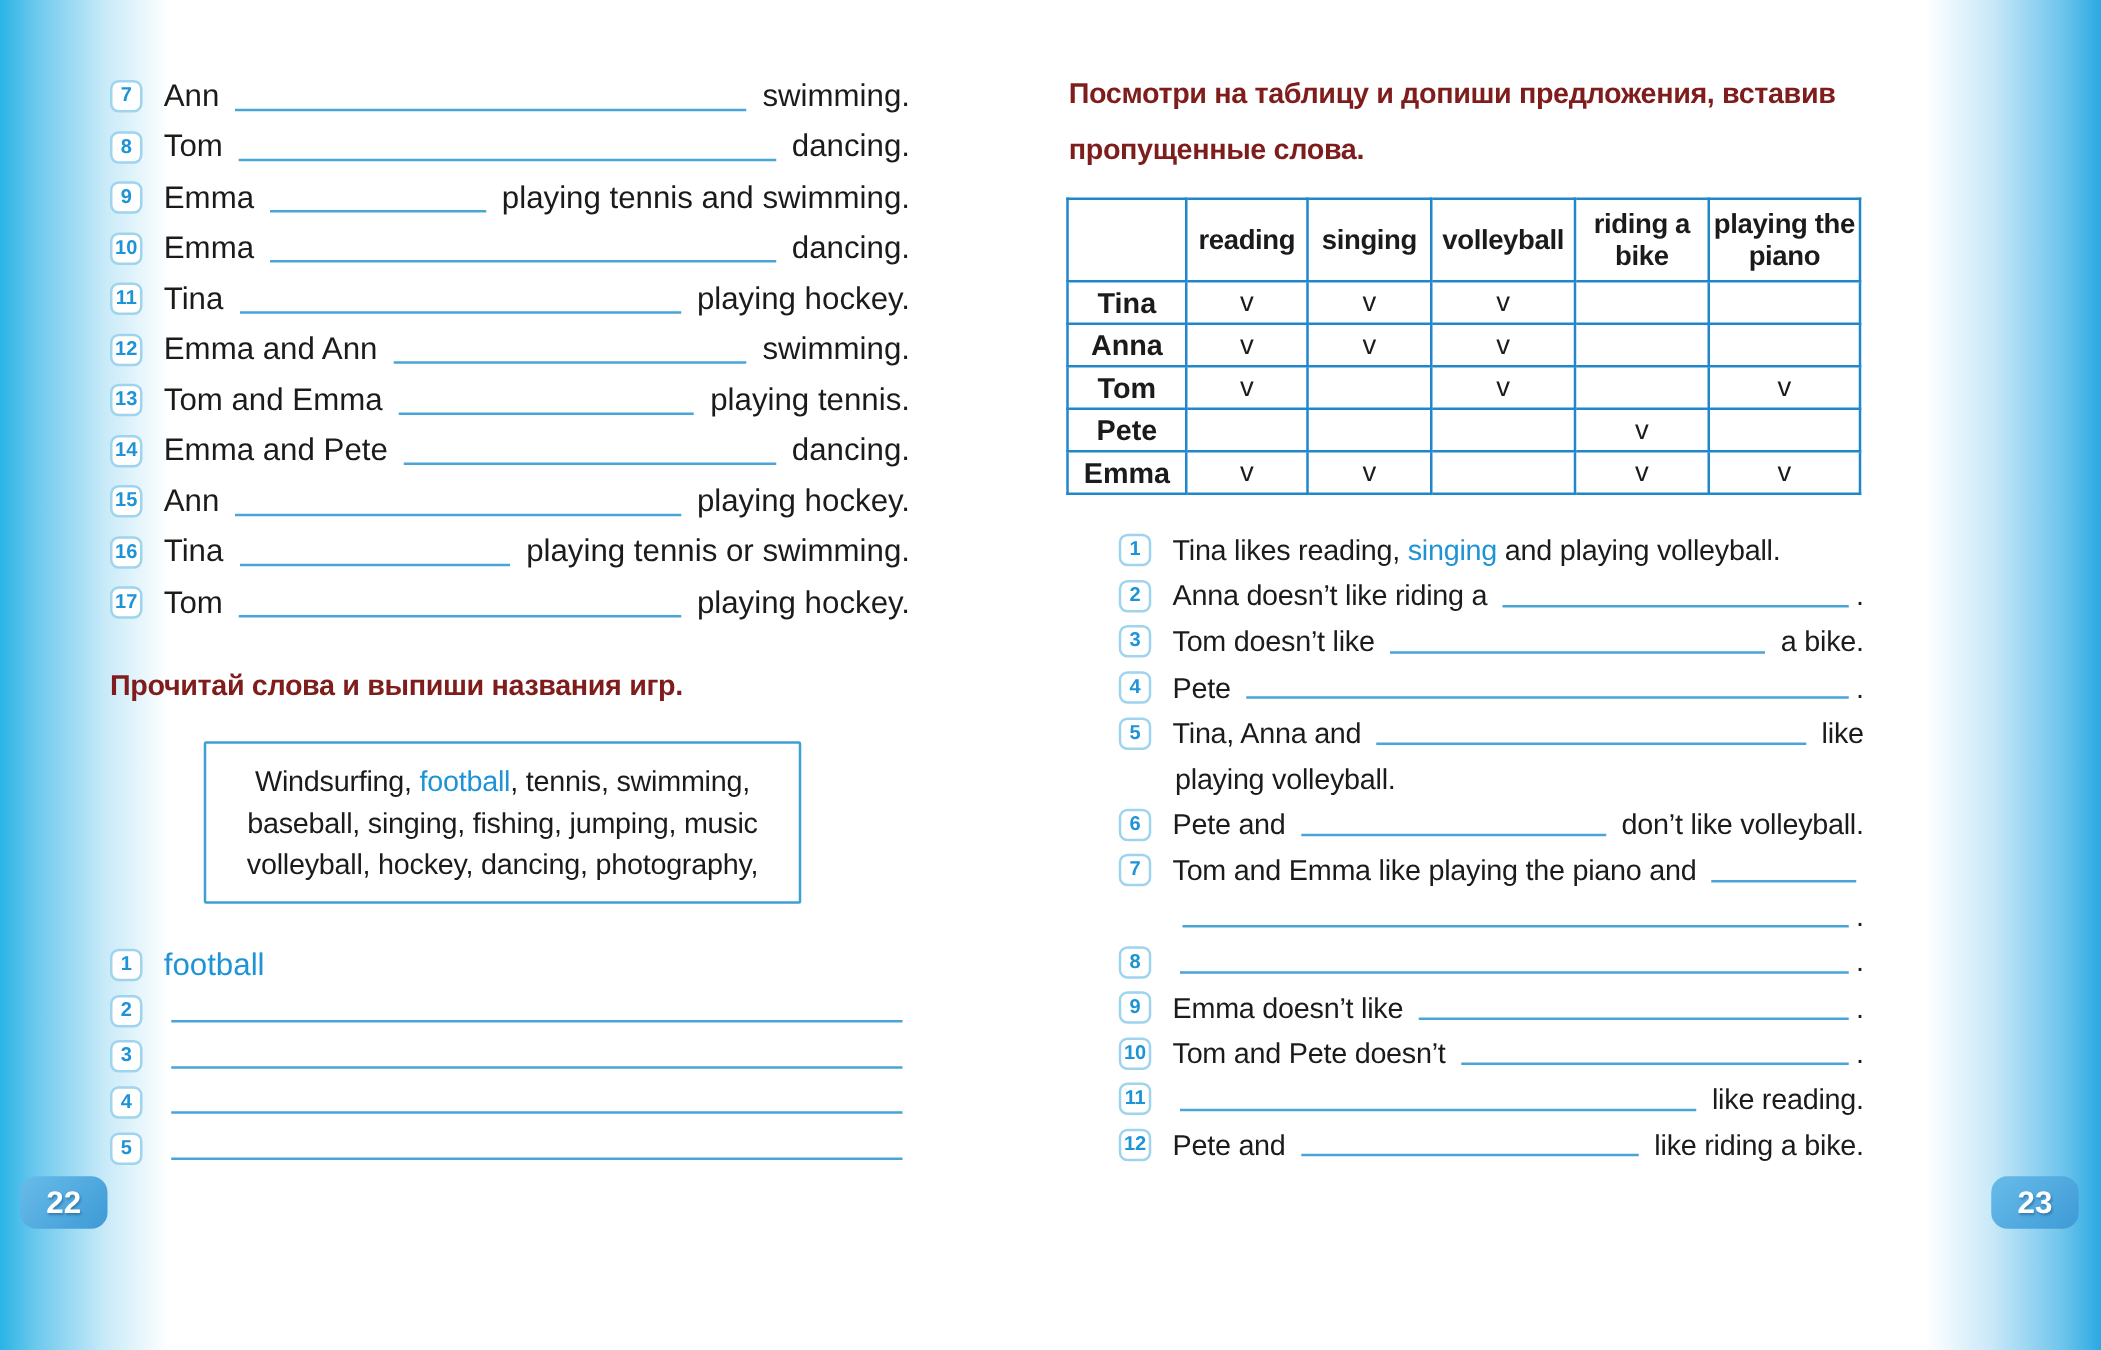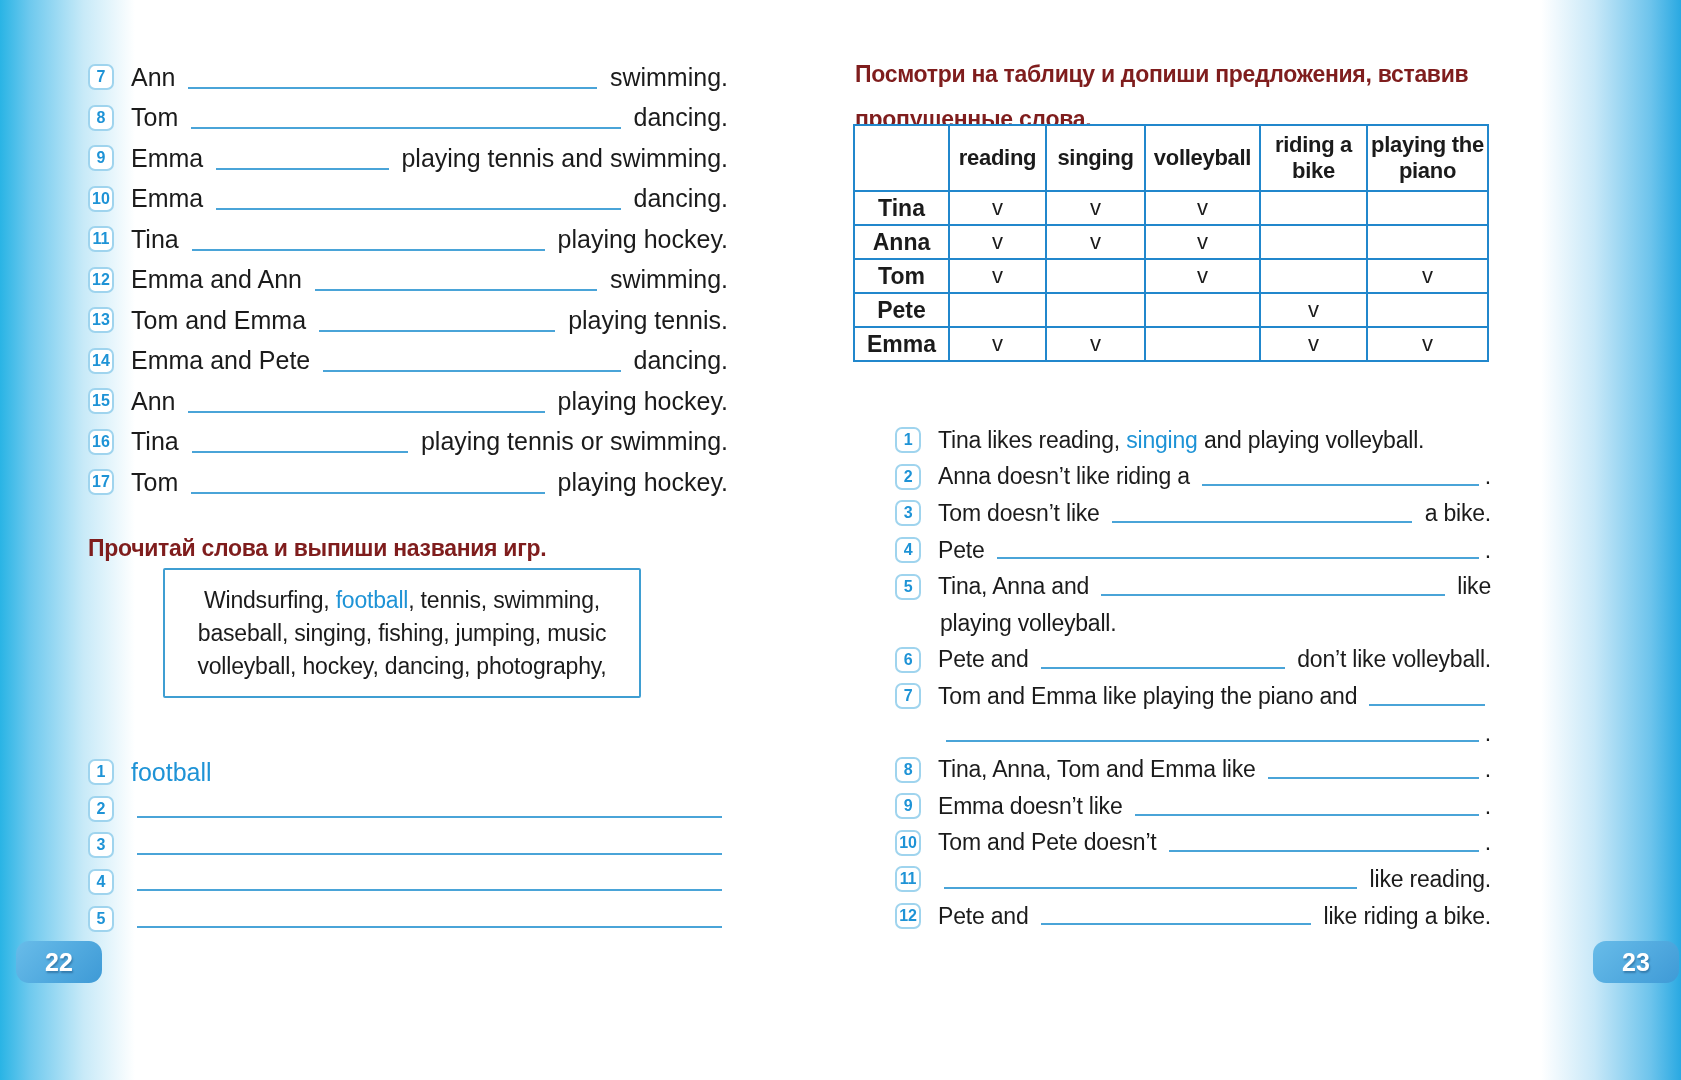--- a/index.html
+++ b/index.html
@@ -34,43 +34,43 @@
   .blank{
     flex:1 1 60px;min-width:50px;height:1px;
     border-bottom:2px solid #4aa4d8;
     align-self:flex-end;margin:0 6px 9px 6px;
   }
 
   .heading{font-weight:bold;font-size:23px;letter-spacing:-0.3px;white-space:nowrap;color:#7f1d1d;}
   #left-heading{position:absolute;left:0;top:483px;}
   #left-items{position:absolute;left:0;top:5px;right:0;}
   #word-box{
-    position:absolute;left:75px;top:516px;width:478px;height:130px;
+    position:absolute;left:75px;top:541px;width:478px;height:130px;
     border:2px solid #3f9ed2;border-radius:2px;box-sizing:border-box;
     text-align:center;font-size:23px;line-height:33px;padding-top:14px;
     letter-spacing:-0.2px;
   }
   #answer-items{position:absolute;left:0;top:702px;right:0;}
 
   #right-heading{position:absolute;left:2px;top:0;line-height:45px;}
   #activity-table{
-    position:absolute;left:0;top:72px;width:634px;
+    position:absolute;left:0;top:106px;width:634px;
     border-collapse:collapse;table-layout:fixed;
   }
   #activity-table th,#activity-table td{
     border:2px solid #2187cc;text-align:center;padding:0;box-sizing:border-box;
     background:#ffffff;
   }
   #activity-table thead th{height:66px;font-weight:bold;font-size:22px;line-height:26px;letter-spacing:-0.3px;}
   #activity-table tbody th{height:34px;font-weight:bold;font-size:23px;}
   #activity-table tbody td{height:34px;font-size:22px;font-weight:normal;}
   #right-items{position:absolute;left:42px;top:370px;width:596px;}
 
   .page-tab{
-    position:absolute;top:941px;width:86px;height:42px;border-radius:13px;
+    position:absolute;top:941px;width:70px;height:42px;border-radius:13px;
     background:linear-gradient(135deg,#68bce9 0%,#3e9ad6 100%);
     color:#ffffff;font-weight:bold;font-size:25px;
     display:flex;align-items:center;justify-content:center;
     text-shadow:1px 2px 2px rgba(0,40,80,0.35);
   }
   #tab-left{left:16px;}
   #tab-right{left:1593px;}
 </style>
 </head>
 <body>
@@ -288,21 +288,20 @@
         <span class="run"><span>Tom and Emma like playing the piano and </span></span>
         <span class="blank"></span>
       </div>
       <div class="row sent-row">
         <span class="spacer"></span>
         <span class="blank"></span>
         <span class="run"><span>.</span></span>
       </div>
       <div class="row sent-row">
         <span class="badge">8</span>
-        <span class="run"><span>Tina, Anna, Tom and Emma like </span></span>
         <span class="blank"></span>
         <span class="run"><span>.</span></span>
       </div>
       <div class="row sent-row">
         <span class="badge">9</span>
         <span class="run"><span>Emma doesn’t like </span></span>
         <span class="blank"></span>
         <span class="run"><span>.</span></span>
       </div>
       <div class="row sent-row">

